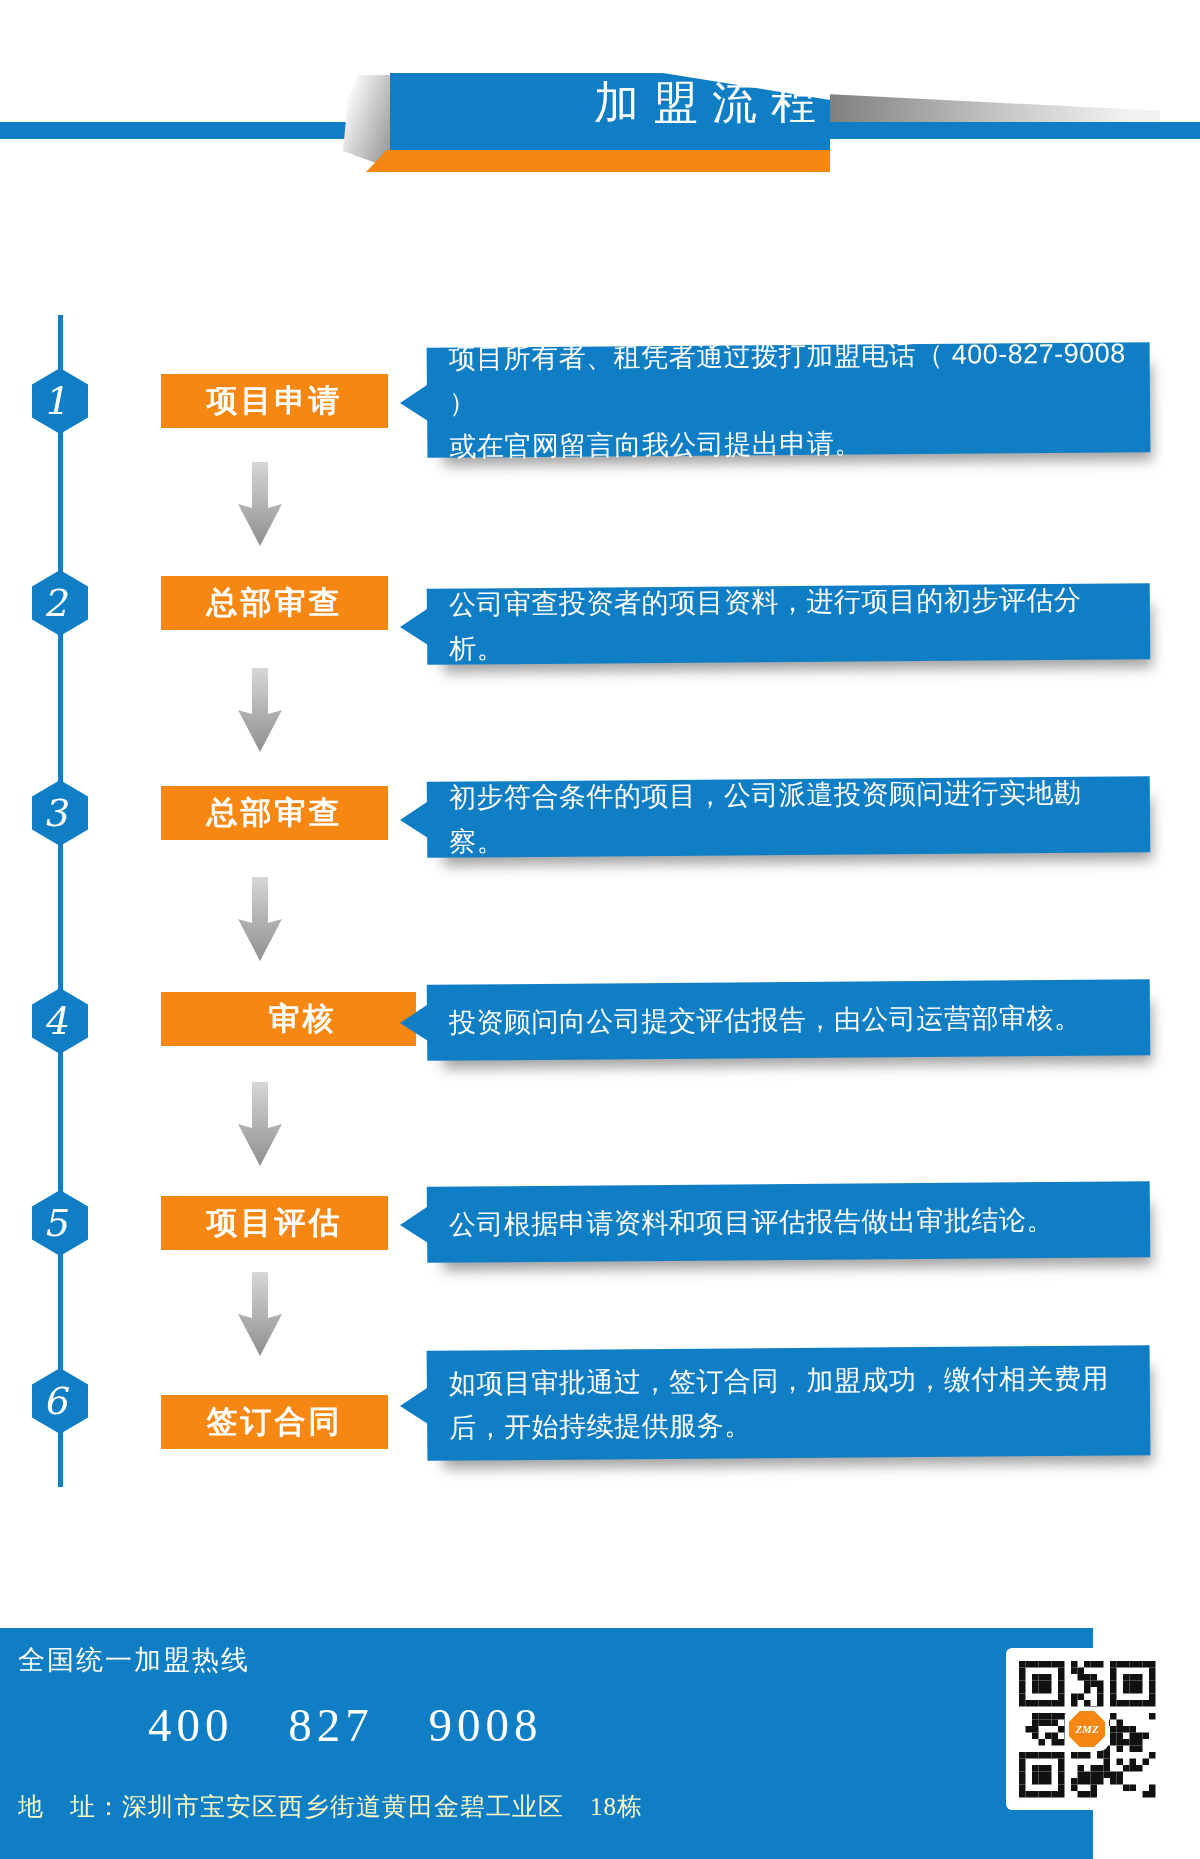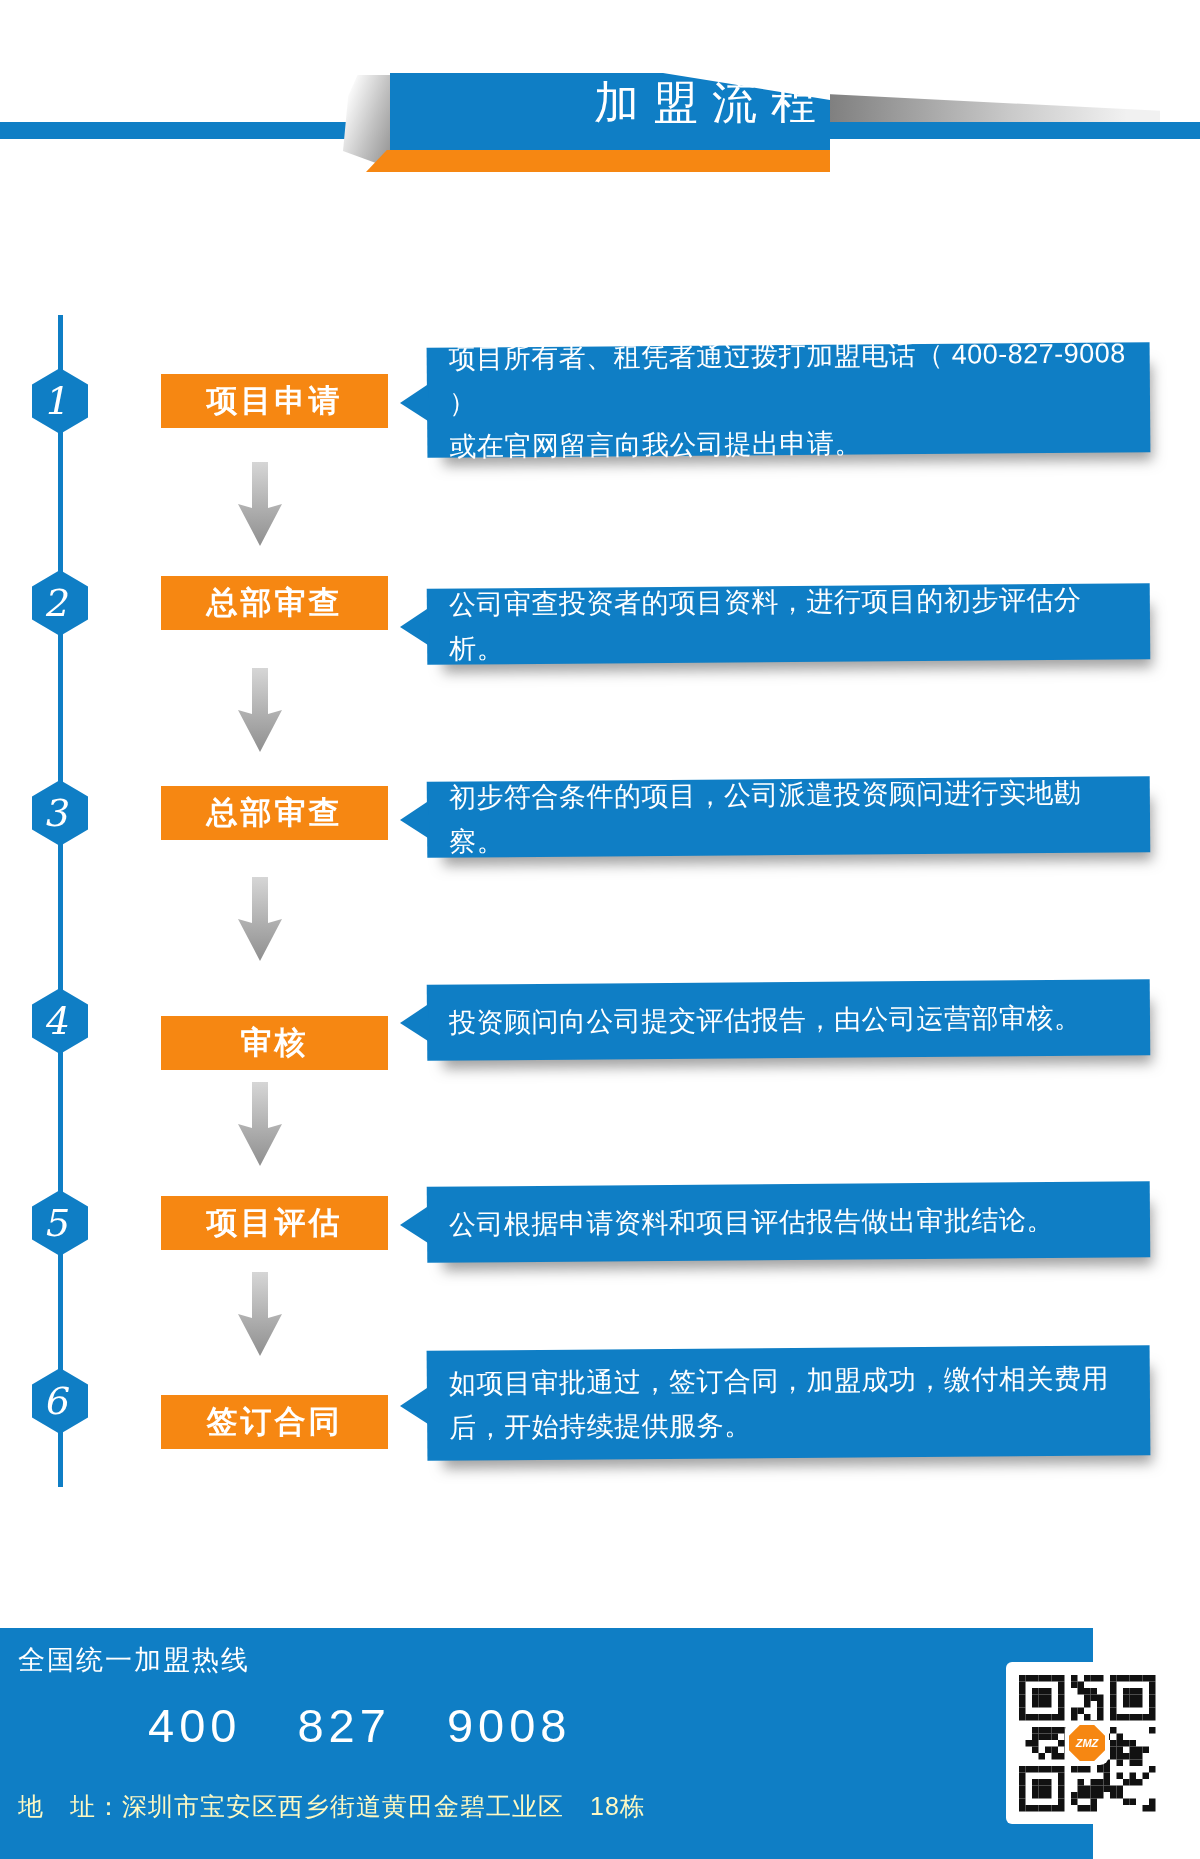--- a/index.html
+++ b/index.html
@@ -31,43 +31,43 @@
     clip-path:polygon(50% 0,100% 25%,100% 75%,50% 100%,0 75%,0 25%);
     display:flex;align-items:center;justify-content:center;}
   .hex span{color:#fff;font-family:"DejaVu Serif","Liberation Serif",serif;
     font-style:italic;font-size:38px;line-height:1;transform:translateX(-2px);}
   .hex1{top:368px;} .hex2{top:570px;} .hex3{top:780px;}
   .hex4{top:988px;} .hex5{top:1190px;} .hex6{top:1368px;}
 
   .step-label{left:161px;width:227px;height:54px;background:#f68712;color:#ffffff;
     font-size:31px;font-weight:bold;letter-spacing:3px;text-align:center;line-height:54px;z-index:2;}
   .lab1{top:374px;} .lab2{top:576px;} .lab3{top:786px;}
-  .lab4{top:1016px;} .lab5{top:1196px;} .lab6{top:1374px;margin-top:21px;}
+  .lab4{top:992px;padding-left:28px;} .lab5{top:1196px;} .lab6{top:1374px;margin-top:21px;}
 
   .desc-box{left:427px;width:723px;background:#0f7ec5;color:#ffffff;z-index:2;
     display:flex;align-items:center;transform:rotate(-0.45deg);
     box-shadow:9px 15px 13px -7px rgba(85,85,85,0.55);}
   .desc-box::before{content:"";position:absolute;left:-27px;top:50%;transform:translateY(-50%);
     border-top:19px solid transparent;border-bottom:19px solid transparent;
     border-right:29px solid #0f7ec5;}
   .desc-box .txt{padding:0 20px 0 22px;font-size:27px;line-height:44px;
     letter-spacing:0.5px;white-space:pre-line;}
   .box1{top:345px;height:110px;} .box2{top:586px;height:76px;} .box3{top:779px;height:76px;}
   .box4{top:982px;height:76px;} .box5{top:1184px;height:76px;} .box6{top:1348px;height:110px;}
 
   .flow-arrow{width:46px;height:84px;z-index:1;left:237px;}
   .arr1{top:462px;} .arr2{top:668px;} .arr3{top:877px;} .arr4{top:1082px;} .arr5{top:1272px;}
 
   
-  .footer{left:0;top:1628px;width:1093px;height:231px;background:#0f7ec5;z-index:2;}
+  .footer{left:0;top:1628px;width:1093px;height:231px;background:#0f7ec5;z-index:2;font-family:Liberation Serif, serif;}
   .hotline-label{position:absolute;left:18px;top:14px;color:#fff;font-size:27px;letter-spacing:2px;}
   .hotline-phone{position:absolute;left:148px;top:70px;color:#fff;font-size:47px;
     letter-spacing:5px;word-spacing:38px;}
   .company-address{position:absolute;left:18px;top:162px;color:#fef9c3;font-size:25px;letter-spacing:1px;}
-  .qr{position:absolute;left:1006px;top:34px;width:162px;height:162px;background:#ffffff;
+  .qr{position:absolute;left:1006px;top:20px;width:162px;height:162px;background:#ffffff;
     border-radius:6px;}
   .qr svg{position:absolute;left:13px;top:13px;}
   .qr-logo{position:absolute;left:59px;top:59px;width:44px;height:44px;background:#ffffff;
     border-radius:9px;display:flex;align-items:center;justify-content:center;}
   .qr-logo .oct{width:36px;height:36px;background:#f68712;
     clip-path:polygon(30% 0,70% 0,100% 30%,100% 70%,70% 100%,30% 100%,0 70%,0 30%);
     display:flex;align-items:center;justify-content:center;color:#fff;
     font-size:11px;font-weight:bold;font-style:italic;letter-spacing:0;}
 </style>
 </head>

